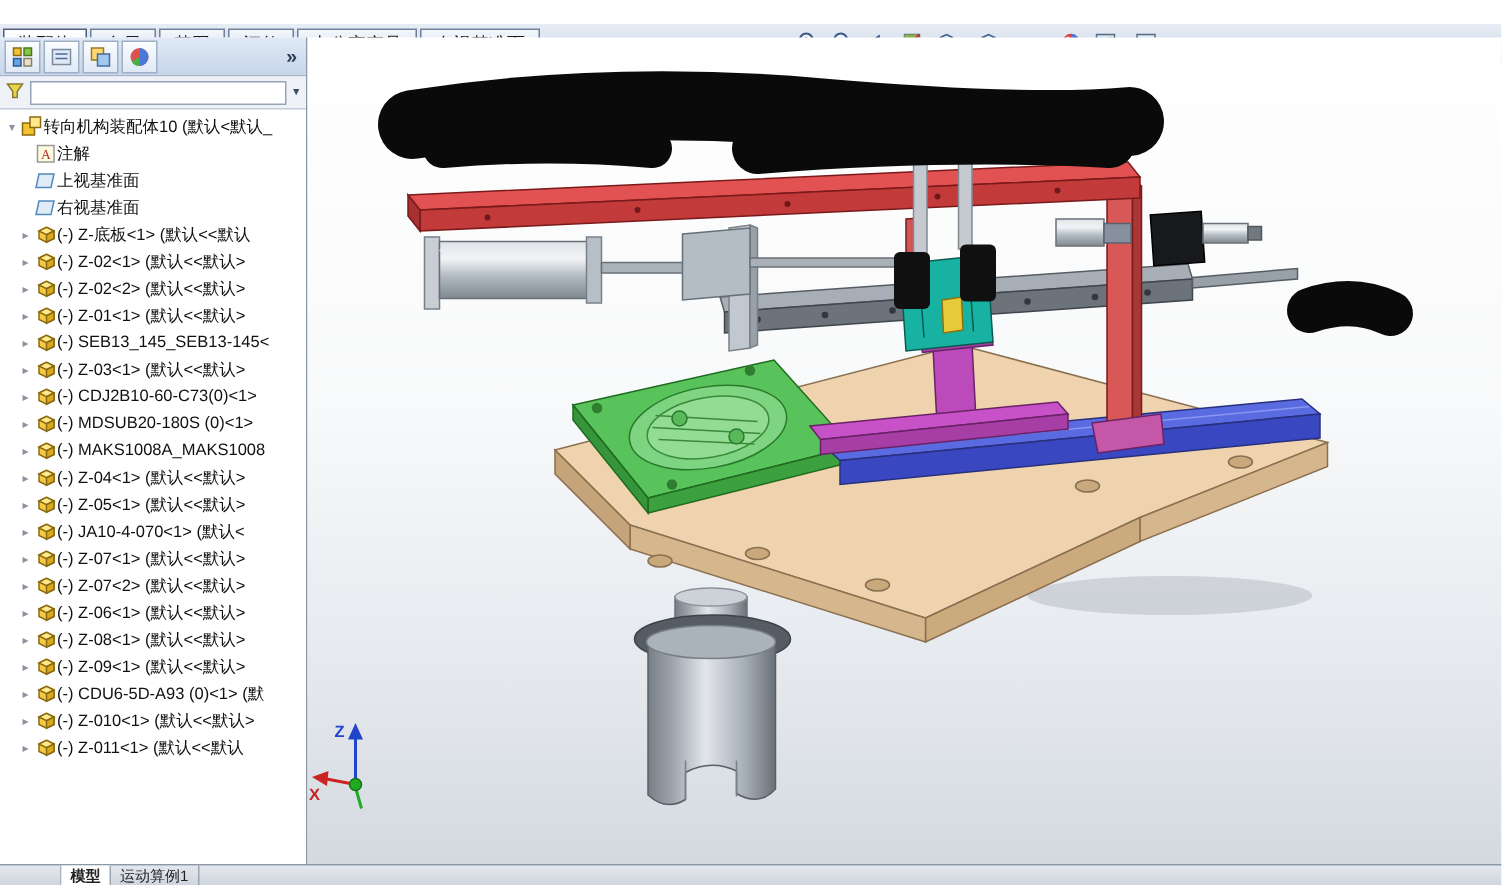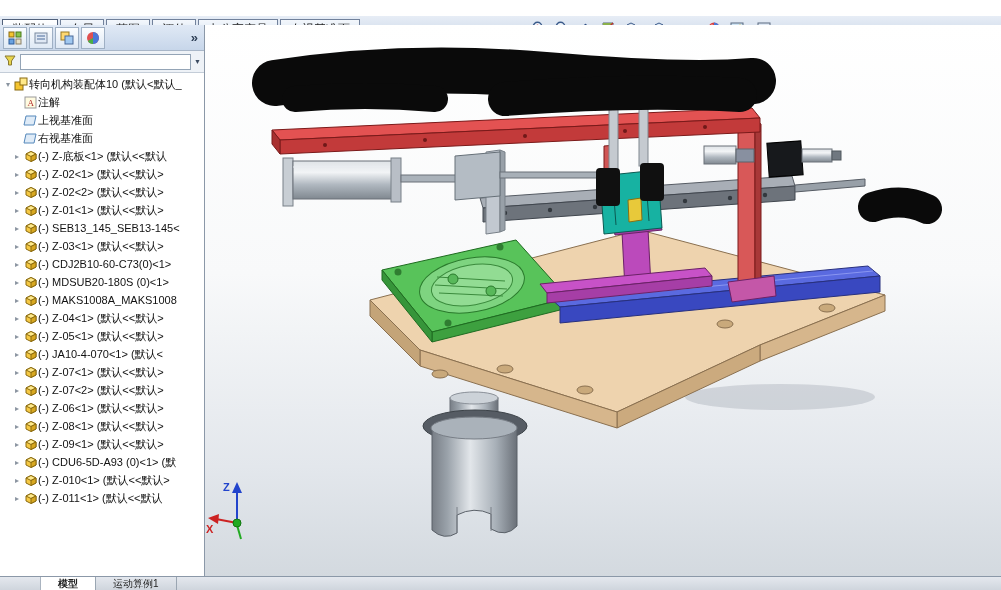--- a/index.html
+++ b/index.html
@@ -40,21 +40,21 @@
   .tree-row.child{padding-left:12px;}
   
   .viewport{position:absolute;left:205px;top:25px;right:0;bottom:13px;
     background:linear-gradient(180deg,#ffffff 0%,#f8f9fa 45%,#e3e7ec 80%,#d3d9df 100%);}
   .scene{width:100%;height:100%;display:block;}
   
   .bottom-bar{position:absolute;left:0;right:0;bottom:0;height:13px;
     background:linear-gradient(#e4e8ee,#cfd5dd);border-top:1px solid #8b98a8;
     display:flex;align-items:stretch;font-size:10px;}
   .btab-spacer{width:40px;border-right:1px solid #aab4c0;}
-  .btab{padding:0 17px;display:flex;align-items:center;border-right:1px solid #9aa6b2;
+  .btab{padding:0 6px;display:flex;align-items:center;border-right:1px solid #9aa6b2;
     color:#222;cursor:default;background:transparent;}
   .btab.active{background:#ffffff;font-weight:bold;}
 </style>
 </head>
 <body>
 
 <div class="menubar">
   <div class="menu-tabs">
       <div class="menu-tab active">装配体</div>
       <div class="menu-tab">布局</div>

